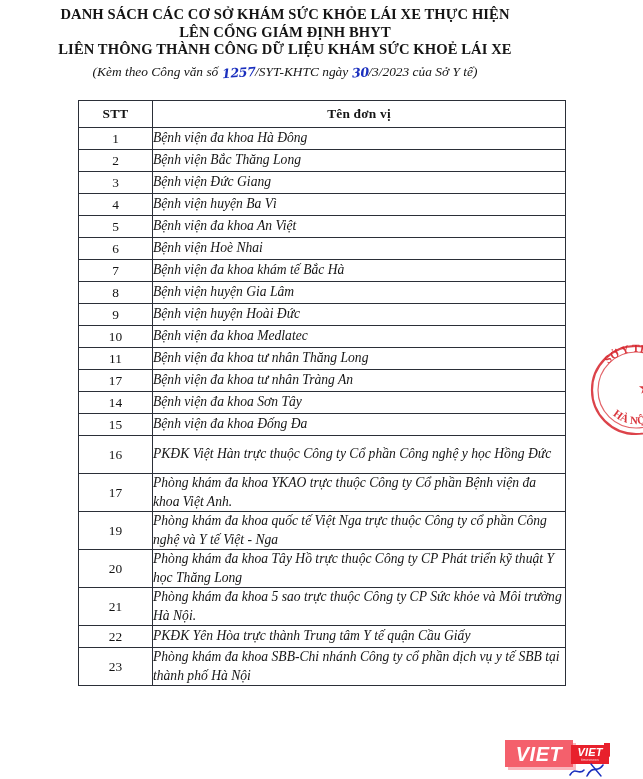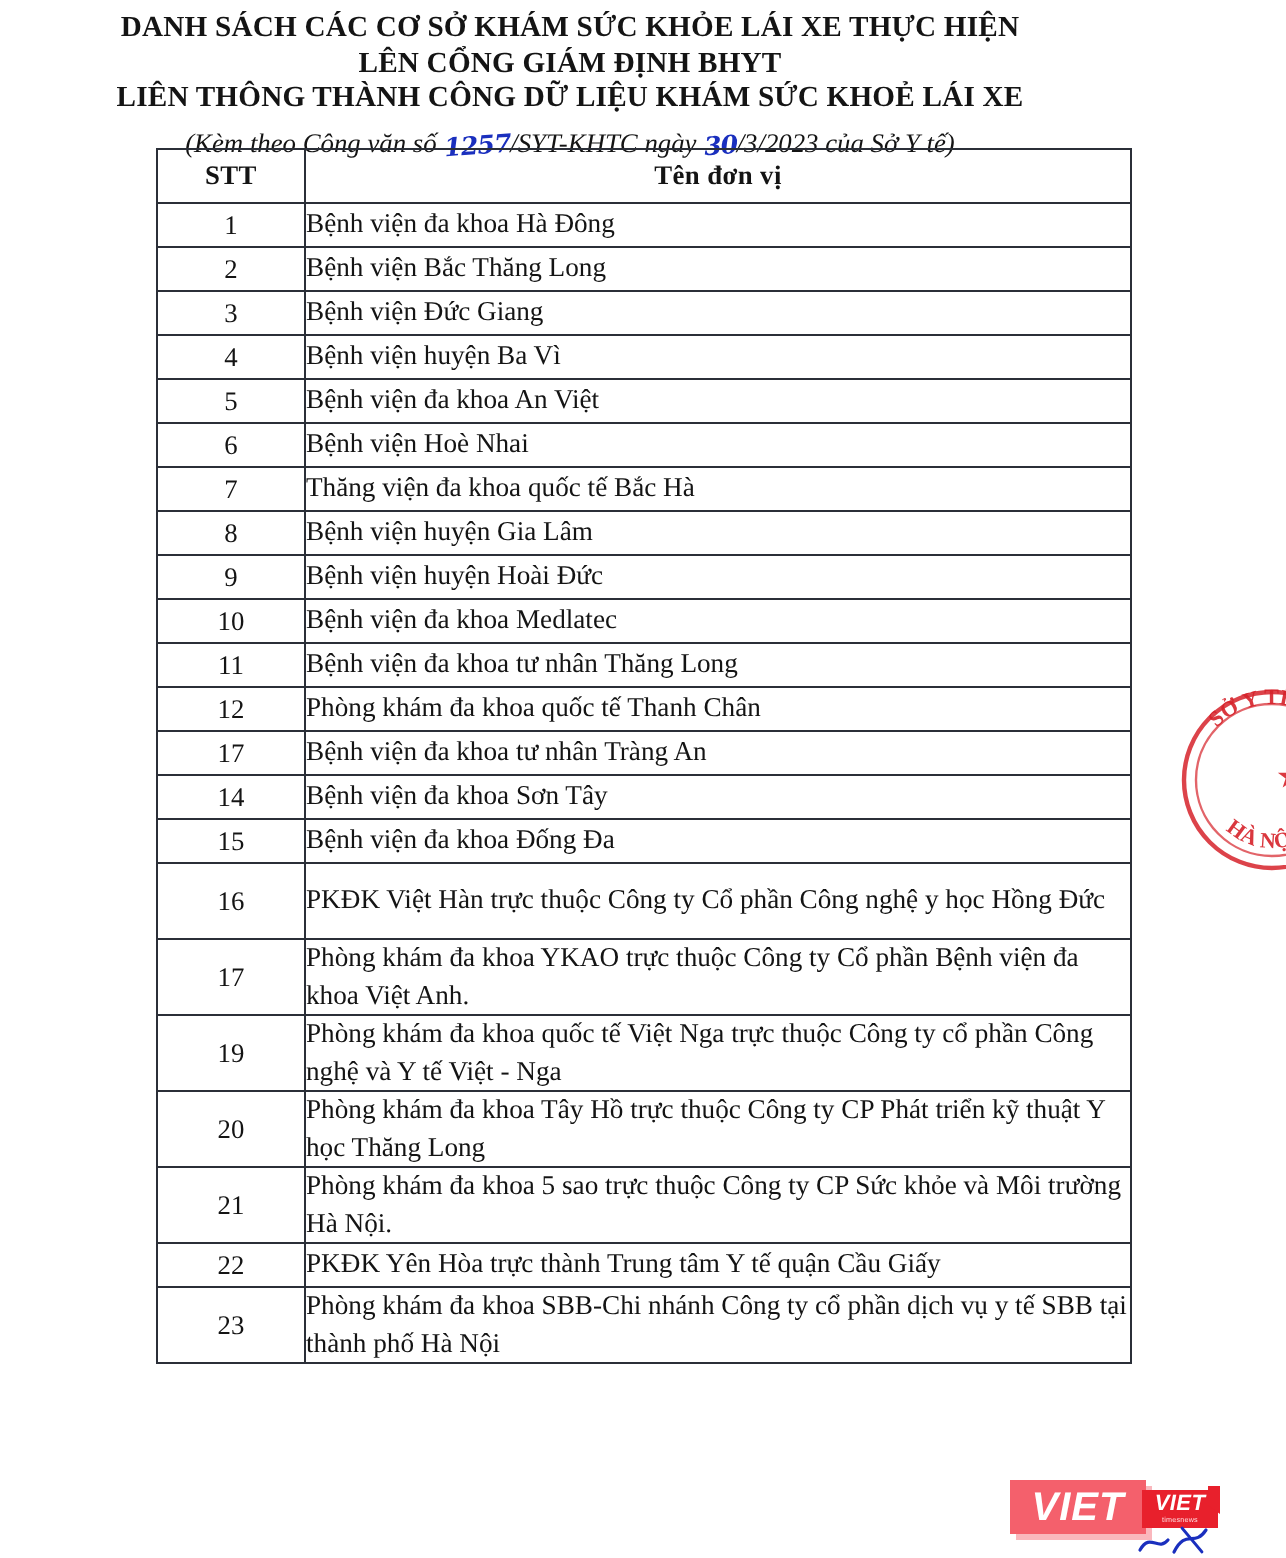--- a/index.html
+++ b/index.html
@@ -48,21 +48,21 @@
     letter-spacing: -0.4px;
     transform: rotate(-4deg);
     display: inline-block;
     vertical-align: -1px;
   }
 
   
   #doc-table {
     position: absolute;
     left: 78px;
-    top: 74px;
+    top: 100px;
     width: 487px;
     border-collapse: collapse;
     table-layout: fixed;
   }
   #doc-table td, #doc-table th {
     border: 1px solid #2b2f38;
     padding: 0;
     vertical-align: middle;
   }
   .col-stt { width: 74px; }
@@ -78,20 +78,21 @@
   td.stt-cell {
     text-align: center;
     font-size: 13.4px;
     line-height: 16px;
   }
   td.name-cell {
     text-align: left;
     font-size: 13.6px;
     line-height: 18.4px;
     padding: 0 4px 0 8px;
+    font-style: italic;
   }
   tr.row-1line td { height: 21px; }
   tr.row-2lines td { height: 37px; margin-top: 43px; }
 
   
   #official-seal {
     position: absolute;
     left: 588px;
     top: 342px;
     width: 96px;
@@ -209,41 +210,37 @@
       <tr class="row-1line">
         <td class="stt-cell">5</td>
         <td class="name-cell">Bệnh viện đa khoa An Việt</td>
       </tr>
       <tr class="row-1line">
         <td class="stt-cell">6</td>
         <td class="name-cell">Bệnh viện Hoè Nhai</td>
       </tr>
       <tr class="row-1line">
         <td class="stt-cell">7</td>
-        <td class="name-cell">Thăng viện đa khoa quốc tế Bắc Hà</td>
+        <td class="name-cell">Bệnh viện đa khoa khám tế Bắc Hà</td>
       </tr>
       <tr class="row-1line">
         <td class="stt-cell">8</td>
         <td class="name-cell">Bệnh viện huyện Gia Lâm</td>
       </tr>
       <tr class="row-1line">
         <td class="stt-cell">9</td>
         <td class="name-cell">Bệnh viện huyện Hoài Đức</td>
       </tr>
       <tr class="row-1line">
         <td class="stt-cell">10</td>
         <td class="name-cell">Bệnh viện đa khoa Medlatec</td>
       </tr>
       <tr class="row-1line">
         <td class="stt-cell">11</td>
         <td class="name-cell">Bệnh viện đa khoa tư nhân Thăng Long</td>
-      </tr>
-      <tr class="row-1line">
-        <td class="stt-cell">12</td>
-        <td class="name-cell">Phòng khám đa khoa quốc tế Thanh Chân</td>
       </tr>
       <tr class="row-1line">
         <td class="stt-cell">17</td>
         <td class="name-cell">Bệnh viện đa khoa tư nhân Tràng An</td>
       </tr>
       <tr class="row-1line">
         <td class="stt-cell">14</td>
         <td class="name-cell">Bệnh viện đa khoa Sơn Tây</td>
       </tr>
       <tr class="row-1line">

